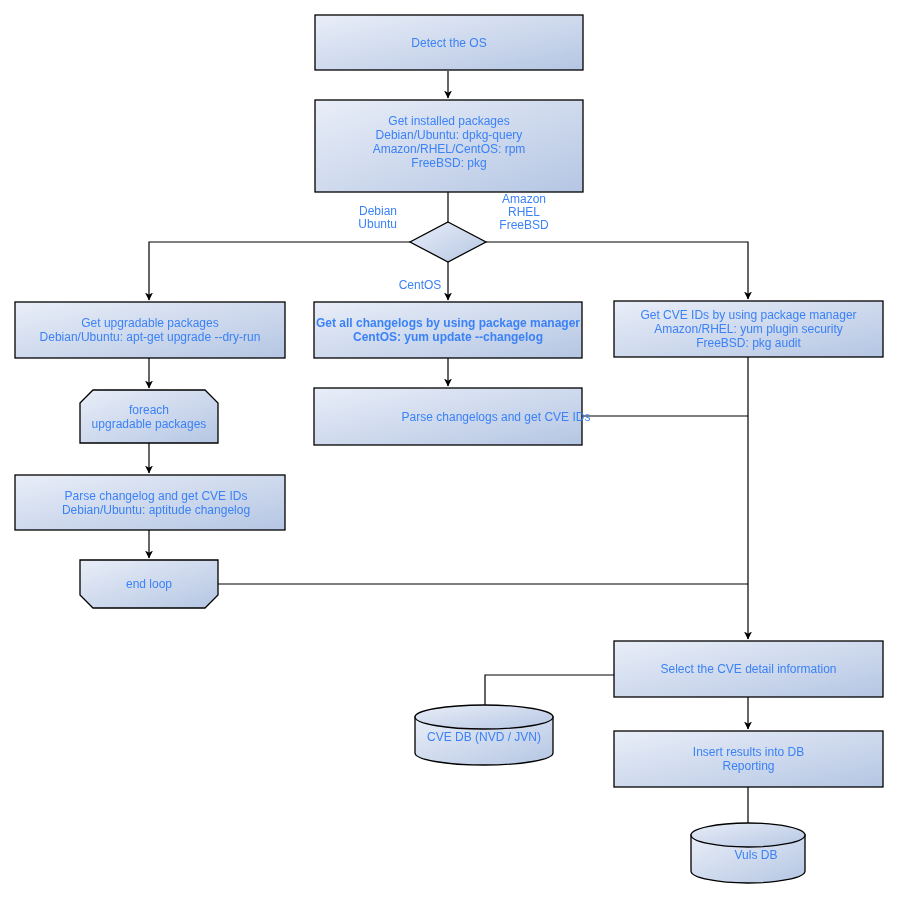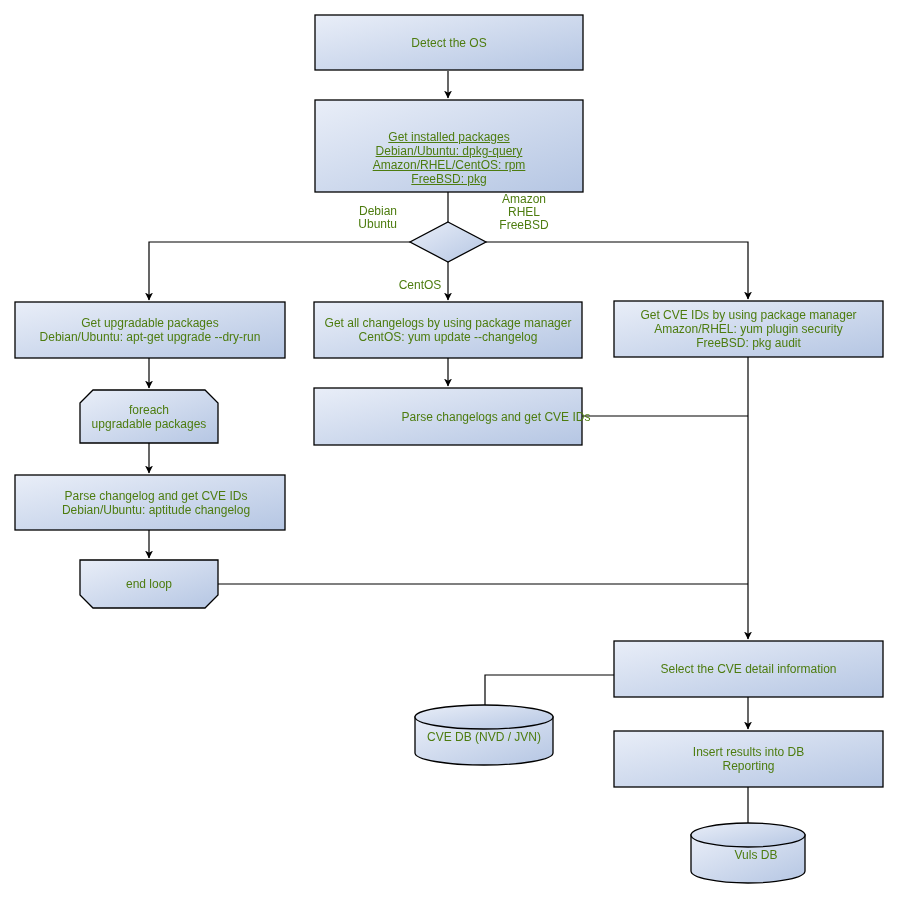--- a/index.html
+++ b/index.html
@@ -2,21 +2,21 @@
 <html><head>
 <meta charset="utf-8">
 <style>
   html, body { margin: 0; padding: 0; background: #ffffff; }
   .canvas {
     position: relative;
     width: 898px;
     height: 902px;
     background: #ffffff;
     font-family: "Liberation Sans", sans-serif;
-    color: #4d7c0f;
+    color: #3b82f6;
     overflow: hidden;
   }
   svg.layer { position: absolute; left: 0; top: 0; }
   .shape { fill: url(#nodeGrad); stroke: #000000; stroke-width: 1.3; }
   .edge  { stroke: #000000; stroke-width: 1.2; fill: none; }
   .node-label {
     position: absolute;
     display: flex;
     align-items: center;
     justify-content: center;
@@ -82,32 +82,32 @@
     <rect class="shape" x="614" y="731" width="269" height="56"></rect>
 
     <path class="shape" d="M415,717 L415,753 A69,12 0 0 0 553,753 L553,717 Z"></path>
     <ellipse class="shape" cx="484" cy="717" rx="69" ry="12"></ellipse>
 
     <path class="shape" d="M691,835 L691,871 A57,12 0 0 0 805,871 L805,835 Z"></path>
     <ellipse class="shape" cx="748" cy="835" rx="57" ry="12"></ellipse>
   </svg>
 
   <div class="node-label" style="left:315px; top:15px;  width:268px; height:55px;">Detect the OS</div>
-  <div class="node-label" style="left:315px; top:116px; width:268px; height:84px;text-decoration:underline;">Get installed packages
+  <div class="node-label" style="left:315px; top:100px; width:268px; height:84px;">Get installed packages
 Debian/Ubuntu: dpkg-query
 Amazon/RHEL/CentOS: rpm
 FreeBSD: pkg</div>
   <div class="node-label" style="left:15px;  top:302px; width:270px; height:56px;">Get upgradable packages
 Debian/Ubuntu: apt-get upgrade --dry-run</div>
   <div class="node-label" style="left:80px;  top:390px; width:138px; height:53px;">foreach
 upgradable  packages</div>
   <div class="node-label" style="left:21px;  top:475px; width:270px; height:55px;">Parse changelog and get  CVE IDs
 Debian/Ubuntu: aptitude changelog</div>
   <div class="node-label" style="left:80px;  top:560px; width:138px; height:48px;">end loop</div>
-  <div class="node-label" style="left:314px; top:302px; width:268px; height:56px;">Get all changelogs by using package manager
+  <div class="node-label" style="left:314px; top:302px; width:268px; height:56px;font-weight:bold;">Get all changelogs by using package manager
 CentOS: yum update --changelog</div>
   <div class="node-label" style="left:314px; top:388px; width:268px; height:57px;padding-left:48px;">Parse changelogs and get CVE IDs</div>
   <div class="node-label" style="left:614px; top:301px; width:269px; height:56px;">Get CVE IDs by using package manager
 Amazon/RHEL: yum plugin security
 FreeBSD: pkg audit</div>
   <div class="node-label" style="left:614px; top:641px; width:269px; height:56px;">Select the CVE detail information</div>
   <div class="node-label" style="left:614px; top:731px; width:269px; height:56px;">Insert results into DB
 Reporting</div>
   <div class="node-label" style="left:415px; top:715px; width:138px; height:44px;">CVE DB (NVD / JVN)</div>
   <div class="node-label" style="left:691px; top:834px; width:130px; height:42px;">Vuls DB</div>

